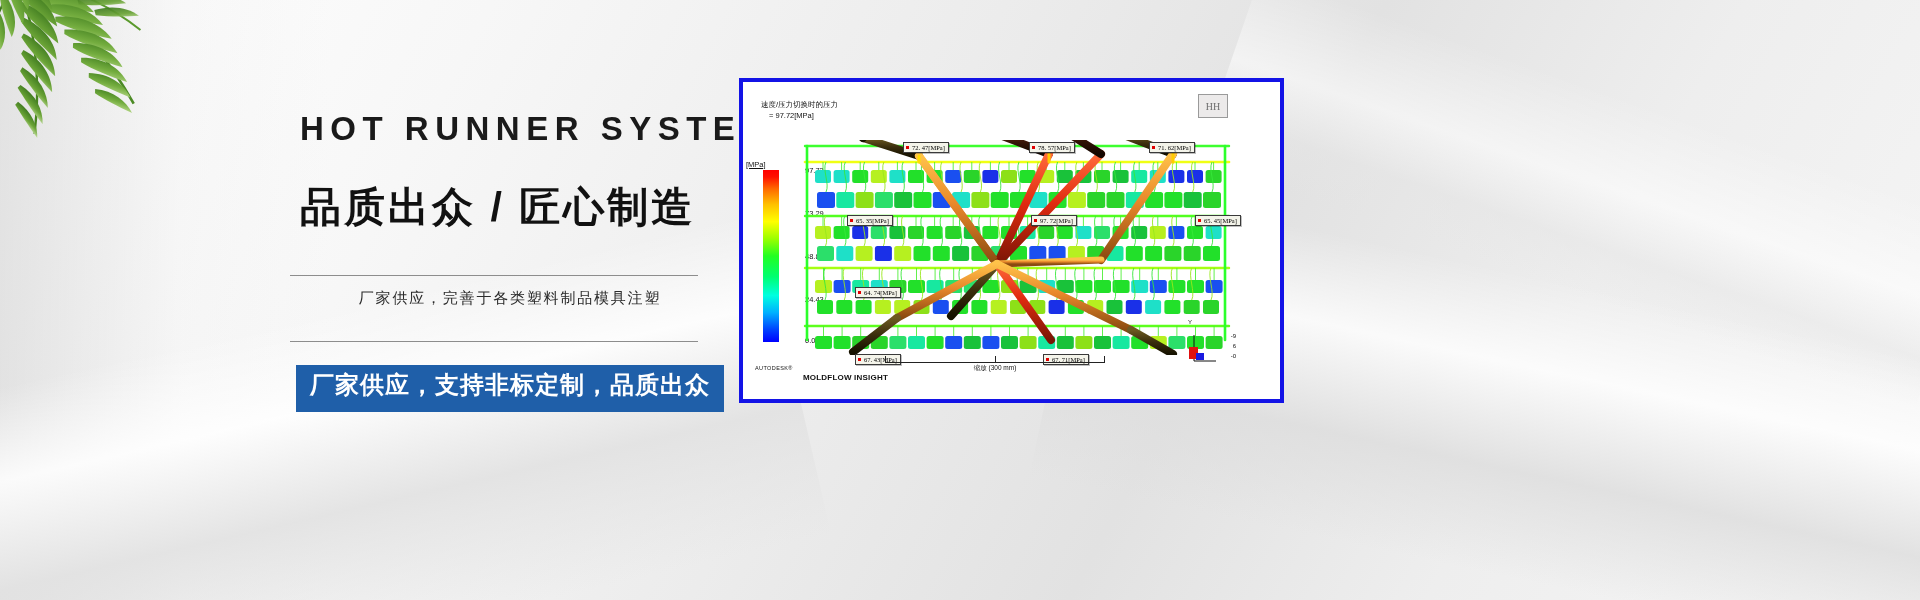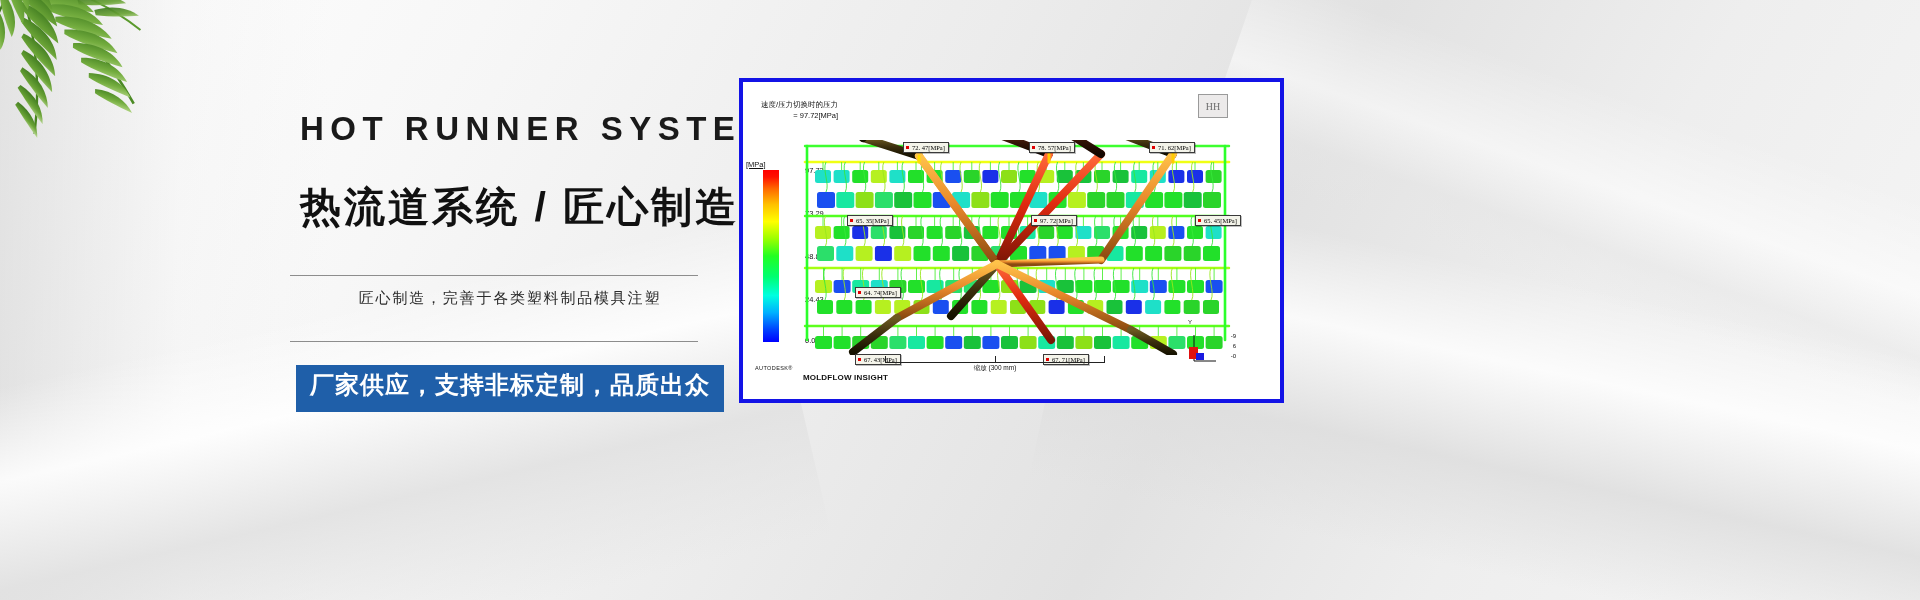--- a/index.html
+++ b/index.html
@@ -78,21 +78,21 @@
     position:absolute; left:739px; top:78px; width:545px; height:325px;
     border:4px solid #1313e6; background:#ffffff;
     overflow:hidden;
   }
   #mf-inner { position:absolute; left:0; top:0; width:499px; height:317px; }
 
   .mf-title {
     position:absolute; left:18px; top:18px;
     font-size:7.5px; color:#111; line-height:1.45; white-space:nowrap;
   }
-  .mf-title .l2 { padding-left:8px;text-align:right; }
+  .mf-title .l2 { padding-left:8px; }
 
   #mf-units {
     position:absolute; left:3px; top:78px; font-size:7.5px; color:#111;text-decoration:underline;
   }
   #colorbar-wrap { position:absolute; left:20px; top:88px; width:16px; height:172px; }
   #colorbar {
     width:16px; height:172px;
     background:linear-gradient(to top,
       #0000ff 0%, #0040ff 7%, #00b0ff 17%, #00ffe0 27%,
       #00ff70 38%, #22ff22 50%, #9bff00 60%, #ffff00 70%,
@@ -216,23 +216,23 @@
           <path d="M46,9 C66,-1 85,-2 98,6 C80,11 62,14 48,14 Z"></path>
           <path d="M64,16 C83,7 101,8 113,15 C96,19 78,21 66,21 Z"></path>
           <path d="M82,25 C99,18 116,19 127,26 C111,29 95,30 84,30 Z"></path>
         </g>
       </g>
     </g>
   </svg>
 
   <div id="text-block">
     <div id="title-en">HOT RUNNER SYSTEM</div>
-    <div id="title-cn">热流道系统 / 匠心制造</div>
+    <div id="title-cn">品质出众 / 匠心制造</div>
     <div id="rule-top"></div>
-    <div id="subtitle">匠心制造，完善于各类塑料制品模具注塑</div>
+    <div id="subtitle">厂家供应，完善于各类塑料制品模具注塑</div>
     <div id="rule-bottom"></div>
     <div id="cta">厂家供应，支持非标定制，品质出众</div>
   </div>
 
   <div id="moldflow-panel">
     <div id="mf-inner">
 
       <div class="mf-title">
         <div>速度/压力切换时的压力</div>
         <div class="l2">= 97.72[MPa]</div>

